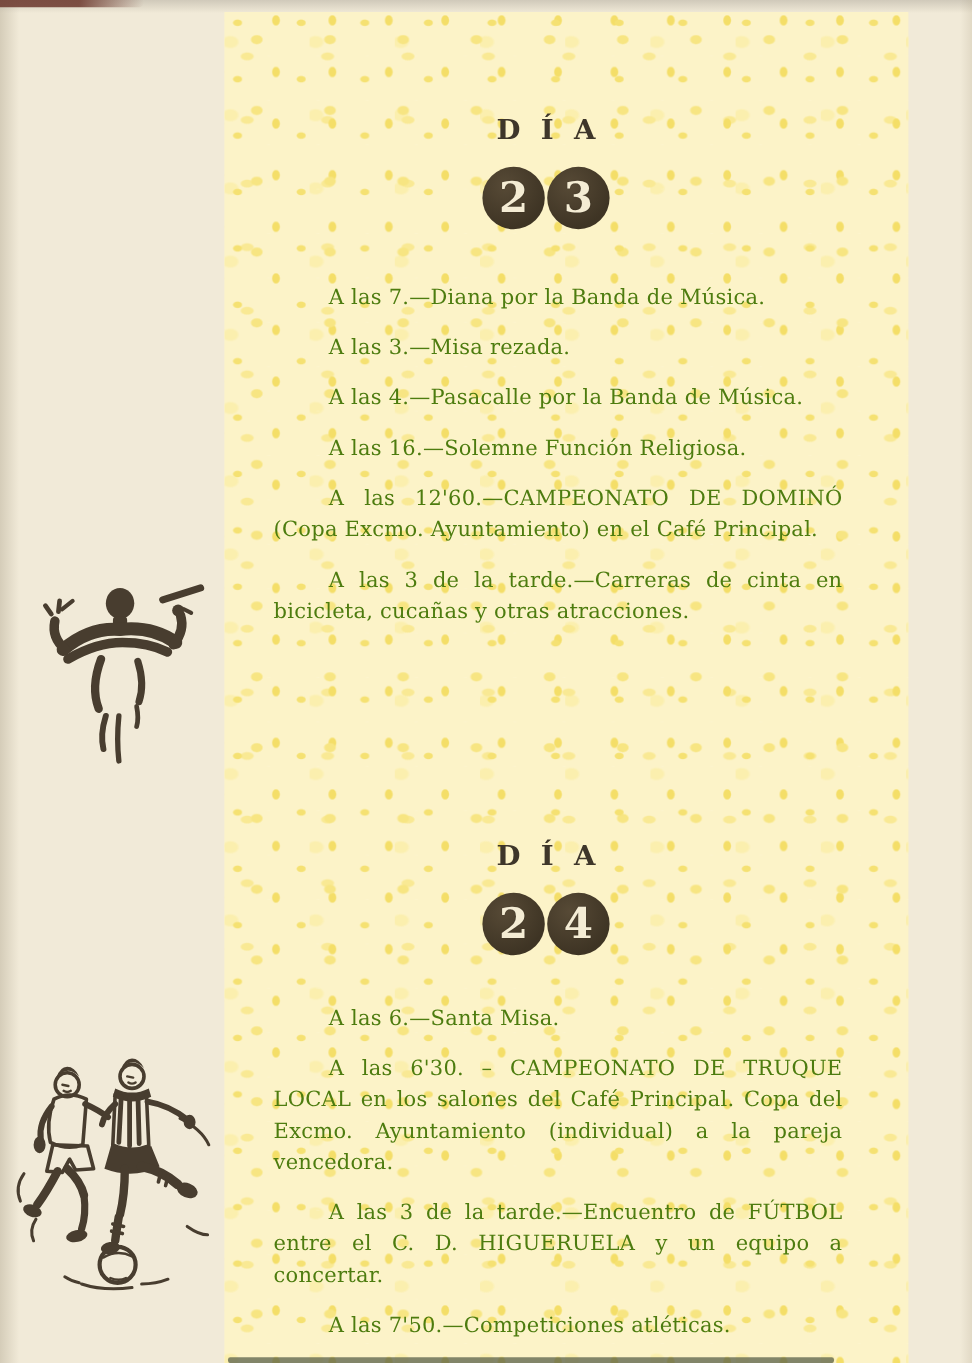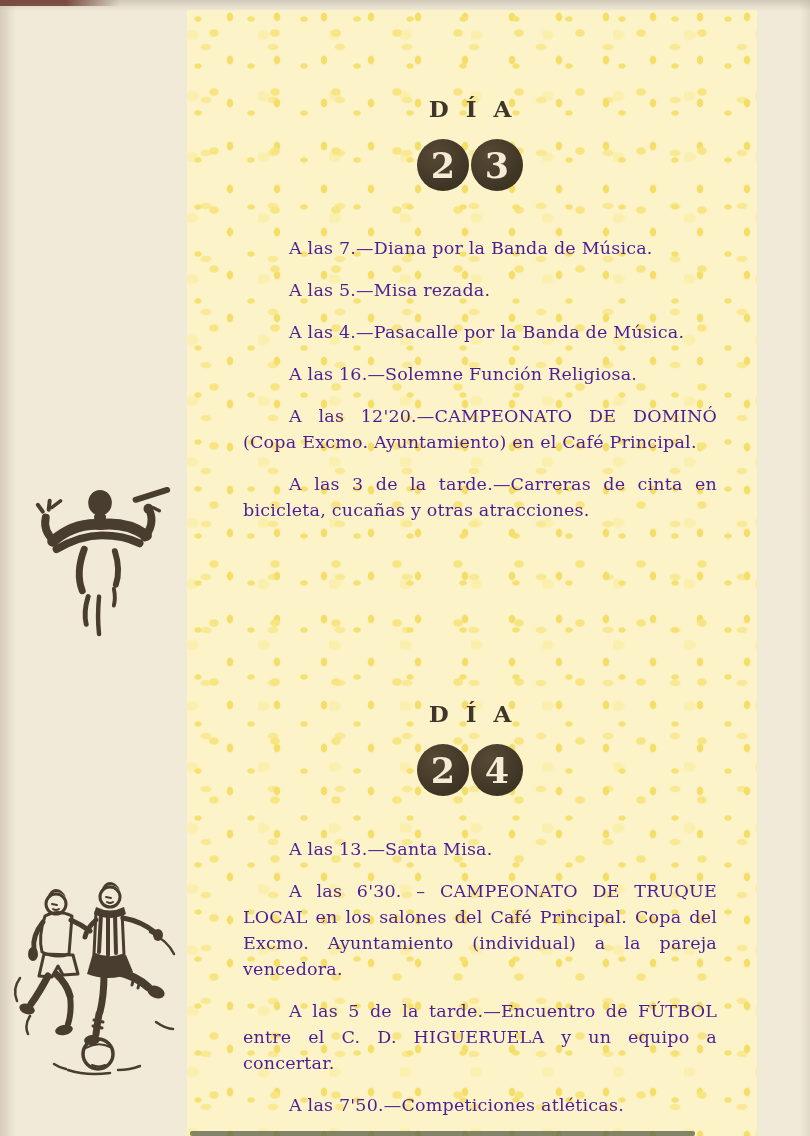--- a/index.html
+++ b/index.html
@@ -43,21 +43,21 @@
       radial-gradient(10px 6px at 19px 37px,#f9e994 45%, transparent 62%),
       radial-gradient(8px 8px at 37px 41px, #fdf6da 40%, transparent 60%),
       radial-gradient(12px 9px at 5px 25px, #fbefae 45%, transparent 65%);
     background-size:53px 47px, 61px 59px, 47px 43px, 67px 53px, 41px 37px, 71px 61px;
   }
   .panel-edge-bottom{
     position:absolute;left:3px;bottom:0;width:505px;height:5px;
     background:#59604a;opacity:.75;border-radius:2px;
   }
   .section{
-    position:absolute;left:187px;width:566px;color:#3f372a;
+    position:absolute;left:172px;width:566px;color:#3f372a;
   }
   #section-0{top:95px;}
   #section-1{top:700px;}
   .dia-title{
     text-align:center;font-weight:bold;font-size:23px;line-height:28px;
     letter-spacing:17px;padding-left:17px;color:#3e362a;
     font-family:"DejaVu Serif","Liberation Serif",serif;
   }
   .dia-badges{display:flex;justify-content:center;gap:2px;margin-top:16px;}
   .badge{
@@ -66,21 +66,21 @@
     color:#f4ecd4;font-weight:bold;font-size:35px;line-height:1;
     display:flex;align-items:center;justify-content:center;
     text-shadow:0 0 1px rgba(0,0,0,.4);
   }
   .items{margin:44px 0 0 56px;width:474px;}
   #section-1 .items{margin-top:40px;}
   .item{
     margin:0 0 16px 0;
     font-size:17.5px;line-height:26px;
     text-indent:46px;text-align:justify;
-    color:#4c1d95;
+    color:#4d7c0f;
     letter-spacing:.2px;
   }
   .illus{position:absolute;}
   #illus-conductor{left:28px;top:486px;width:150px;height:158px;}
   #illus-footballers{left:6px;top:874px;width:170px;height:205px;}
   .ink{stroke:#483d2f;fill:none;stroke-linecap:round;stroke-linejoin:round;}
   .ink-fill{fill:#483d2f;stroke:none;}
 </style>
 </head>
 <body>
@@ -94,38 +94,38 @@
   </div>
 
   <div class="section" id="section-0">
     <div class="dia-title">DÍA</div>
     <div class="dia-badges">
       <div class="badge">2</div>
       <div class="badge">3</div>
     </div>
     <div class="items">
       <p class="item">A las 7.—Diana por la Banda de Música.</p>
-      <p class="item">A las 5.—Misa rezada.</p>
+      <p class="item">A las 3.—Misa rezada.</p>
       <p class="item">A las 4.—Pasacalle por la Banda de Música.</p>
       <p class="item">A las 16.—Solemne Función Religiosa.</p>
-      <p class="item">A las 12'20.—CAMPEONATO DE DOMINÓ (Copa Excmo. Ayuntamiento) en el Café Principal.</p>
+      <p class="item">A las 12'60.—CAMPEONATO DE DOMINÓ (Copa Excmo. Ayuntamiento) en el Café Principal.</p>
       <p class="item">A las 3 de la tarde.—Carreras de cinta en bicicleta, cucañas y otras atracciones.</p>
     </div>
   </div>
 
   <div class="section" id="section-1">
     <div class="dia-title">DÍA</div>
     <div class="dia-badges">
       <div class="badge">2</div>
       <div class="badge">4</div>
     </div>
     <div class="items">
-      <p class="item">A las 13.—Santa Misa.</p>
+      <p class="item">A las 6.—Santa Misa.</p>
       <p class="item">A las 6'30. – CAMPEONATO DE TRUQUE LOCAL en los salones del Café Principal. Copa del Excmo. Ayun­tamiento (individual) a la pareja vencedora.</p>
-      <p class="item">A las 5 de la tarde.—Encuentro de FÚTBOL entre el C. D. HIGUERUELA y un equipo a concertar.</p>
+      <p class="item">A las 3 de la tarde.—Encuentro de FÚTBOL entre el C. D. HIGUERUELA y un equipo a concertar.</p>
       <p class="item">A las 7'50.—Competiciones atléticas.</p>
     </div>
   </div>
 
   <svg class="illus" id="illus-conductor" viewBox="0 0 150 160" aria-hidden="true">
     <ellipse class="ink-fill" cx="72" cy="17" rx="12" ry="13"></ellipse>
     <rect class="ink-fill" x="66" y="28" width="12" height="8" rx="3"></rect>
     <path class="ink" stroke-width="11" d="M24,56 Q46,37 72,39 Q99,36 119,50"></path>
     <path class="ink" stroke-width="8" d="M28,64 Q52,50 74,50 Q96,50 112,58"></path>
     <path class="ink" stroke-width="8" d="M26,56 Q14,46 17,32"></path>

